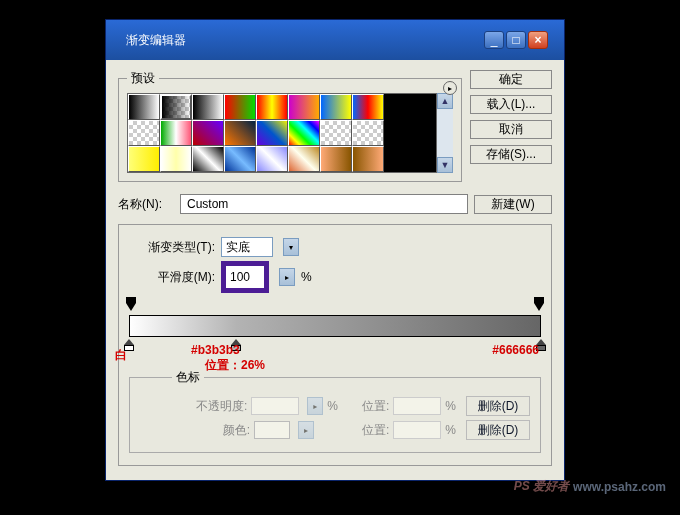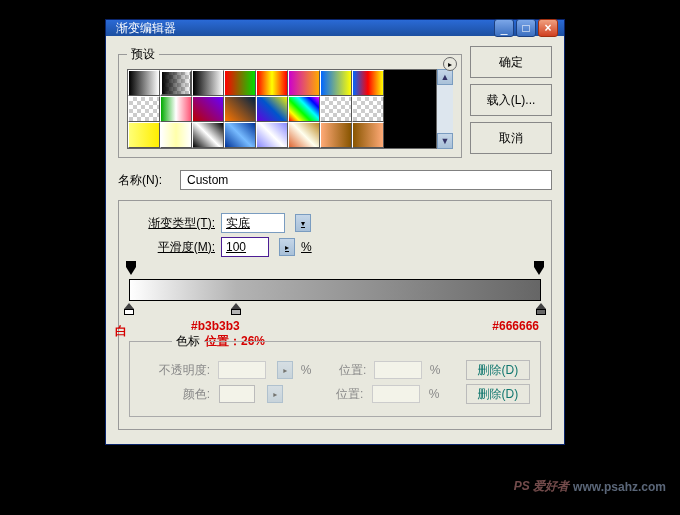--- a/index.html
+++ b/index.html
@@ -1,62 +1,62 @@
 <!DOCTYPE html>
 <html><head>
 <meta charset="utf-8">
 <style>
 * { margin: 0; padding: 0; box-sizing: border-box; font-family: "SimSun", "宋体", sans-serif; font-size: 12px; }
 body { background: #000; width: 680px; height: 515px; position: relative; }
 .dialog { position: absolute; left: 105px; top: 19px; width: 460px; background: #E8E8DE; border: 1px solid #0A246A; box-shadow: 2px 2px 5px rgba(0,0,0,0.3); }
-.titlebar { background: linear-gradient(to bottom, #2A6AD6, #1C4FA0); height: 16px; display: flex; align-items: center; padding: 0 6px; color: #fff; }
+.titlebar { background: linear-gradient(to bottom, #2A6AD6, #1C4FA0); height: 40px; display: flex; align-items: center; padding: 0 16px; color: #fff; }
 .tb-title { flex: 1; padding-left: 4px; }
 .tb-btn { width: 20px; height: 18px; margin-left: 2px; background: linear-gradient(to bottom, #7BA6E8, #3B6FC0); border: 1px solid #1C4080; border-radius: 3px; display: flex; align-items: center; justify-content: center; }
 .tb-close { background: linear-gradient(to bottom, #F0A080, #D04020); border-color: #A03010; color: #fff; font-weight: bold; }
 .body { padding: 10px 12px 14px 12px; }
 .row { display: flex; }
 .leftcol { flex: 1; }
 .rightcol { width: 82px; margin-left: 8px; display: flex; flex-direction: column; gap: 6px; }
-.btn { height: 32px; border: 1px solid #888; background: #E8E8DE; display: flex; align-items: center; justify-content: center; }
+.btn { height: 19px; border: 1px solid #888; background: #E8E8DE; display: flex; align-items: center; justify-content: center; }
 fieldset.presets { border: 1px solid #999; padding: 6px 8px 8px 8px; position: relative; }
 fieldset.presets legend { padding: 0 4px; }
 .preset-wrap { display: flex; }
 .preset-grid { display: grid; grid-template-columns: repeat(8, 32px); grid-auto-rows: 26px; gap: 0; border: 1px solid #666; background: #000; flex: 1; }
 .preset-grid div { border: 1px solid #fff; border-right-color:#555; border-bottom-color:#555; }
 .transparent { background-image: linear-gradient(45deg,#ccc 25%,transparent 25%,transparent 75%,#ccc 75%),linear-gradient(45deg,#ccc 25%,transparent 25%,transparent 75%,#ccc 75%); background-size: 8px 8px; background-position: 0 0, 4px 4px; background-color: #fff; }
 .scrollbar { width: 16px; background: #DDE6EE; display: flex; flex-direction: column; }
 .sb-arrow { height: 16px; background: linear-gradient(#c5d6e8,#a8c0d8); border: 1px solid #7A9CC0; display:flex; align-items:center; justify-content:center; font-size:9px; color:#336; }
 .sb-track { flex:1; }
 .play-btn { position: absolute; right: 4px; top: -6px; width: 14px; height: 14px; border: 1px solid #666; border-radius: 50%; background: #E8E8DE; display: flex; align-items: center; justify-content: center; font-size: 8px; }
 .name-row { display: flex; align-items: center; margin-top: 12px; gap: 6px; }
 .name-row label { width: 56px; }
 .name-input { flex: 1; height: 20px; border: 1px solid #808080; background: #fff; padding: 0 6px; }
 .new-btn { width: 78px; }
 fieldset.editor { border: 1px solid #999; margin-top: 10px; padding: 8px 10px 12px 10px; position: relative; }
-.sel-row { display: flex; align-items: center; gap: 6px; margin: 4px 0; text-decoration: underline; }
+.sel-row { display: flex; align-items: center; gap: 6px; margin: 4px 0; }
 .sel-row label { width: 86px; text-align: right; }
 .select { height: 20px; border: 1px solid #7A9CC0; background: #fff; padding: 0 4px; display: flex; align-items: center; }
 .sel-btn { width: 16px; height: 18px; margin-left: 4px; background: linear-gradient(#c5d6e8,#a8c0d8); border: 1px solid #7A9CC0; display:flex; align-items:center; justify-content:center; font-size:8px; }
-.num-input { width: 48px; height: 20px; border: 1px solid #4c1d95; background: #fff; padding: 0 4px; display:flex; align-items:center; }
+.num-input { width: 48px; height: 32px; border: 5px solid #4c1d95; background: #fff; padding: 0 4px; display:flex; align-items:center; }
 .gradient-area { margin-top: 8px; }
 .stops-top, .stops-bottom { height: 14px; position: relative; }
 .stop { position: absolute; width: 10px; height: 12px; }
 .stop-top { border-left: 5px solid transparent; border-right: 5px solid transparent; border-top: 8px solid #000; top: 2px; }
 .stop-top::before { content:''; position:absolute; top:-14px; left:-5px; width:10px; height:6px; background:#000; }
 .stop-bot { bottom: 0; }
 .stop-bot .tri { width:0; height:0; border-left:5px solid transparent; border-right:5px solid transparent; border-bottom:6px solid #444; }
 .stop-bot .sq { width:10px; height:6px; background:#fff; border:1px solid #000; }
 .gradient-bar { height: 22px; border: 1px solid #000; background: linear-gradient(to right, #fff 0%, #b3b3b3 26%, #666 100%); }
 .stop-label { position: absolute; color: #d40000; font-weight: bold; font-size: 12px; }
 .stops-panel { border: 1px solid #AAA; margin-top: 18px; padding: 6px 10px 8px 10px; position: relative; }
 .stops-panel legend { padding: 0 4px; margin-left: 32px; }
-.sp-row { display: flex; align-items: center; gap: 4px; margin: 4px 0; justify-content: space-between; }
+.sp-row { display: flex; align-items: center; gap: 4px; margin: 4px 0; justify-content: flex-end; }
 .sp-row label { color: #888; }
 .disabled-box { width: 48px; height: 18px; background: #F3F3E9; border: 1px solid #CCC; }
-.btn-dis { width: 64px; height: 20px; border: 1px solid #BBB; background: #E8E8DE; color: #0f766e; display:flex; align-items:center; justify-content:center; margin-left: 18px; }
+.btn-dis { width: 64px; height: 20px; border: 1px solid #BBB; background: #E8E8DE; color: #0f172a; display:flex; align-items:center; justify-content:center; margin-left: 6px; }
 .color-well { width: 36px; height: 18px; border: 1px solid #BBB; background: #F3F3E9; }
 .watermark { position: absolute; right: 14px; bottom: 20px; font-family: sans-serif; font-size: 18px; font-style: italic; font-weight: bold; color: rgba(230,150,150,0.5); display:flex; align-items:center; gap:4px; }
 .watermark span.tag { font-size: 12px; font-style: normal; color: rgba(150,170,200,0.6); }
 </style>
 </head>
 <body>
 
 <div class="dialog">
   <div class="titlebar">
     <span class="tb-title">渐变编辑器</span>
@@ -104,32 +104,34 @@
               <div class="sb-track"></div>
               <div class="sb-arrow">▼</div>
             </div>
           </div>
         </fieldset>
       </div>
       <div class="rightcol">
         <div class="btn">确定</div>
         <div class="btn">载入(L)...</div>
         <div class="btn">取消</div>
+        <div class="btn">存储(S)...</div>
       </div>
     </div>
 
     <div class="name-row">
       <label>名称(N):</label>
       <input class="name-input" value="Custom" style="">
+      <div class="btn new-btn">新建(W)</div>
     </div>
 
     <fieldset class="editor">
       <div class="sel-row">
         <label>渐变类型(T):</label>
-        <div class="select" style="width:64px">
+        <div class="select" style="width:52px">
             <span>实底</span>
           </div>
         <div class="sel-btn">▾</div>
       </div>
       <div class="sel-row">
         <label>平滑度(M):</label>
         <div class="num-input">
             <span>100</span>
           </div>
         <div class="sel-btn">▸</div>

